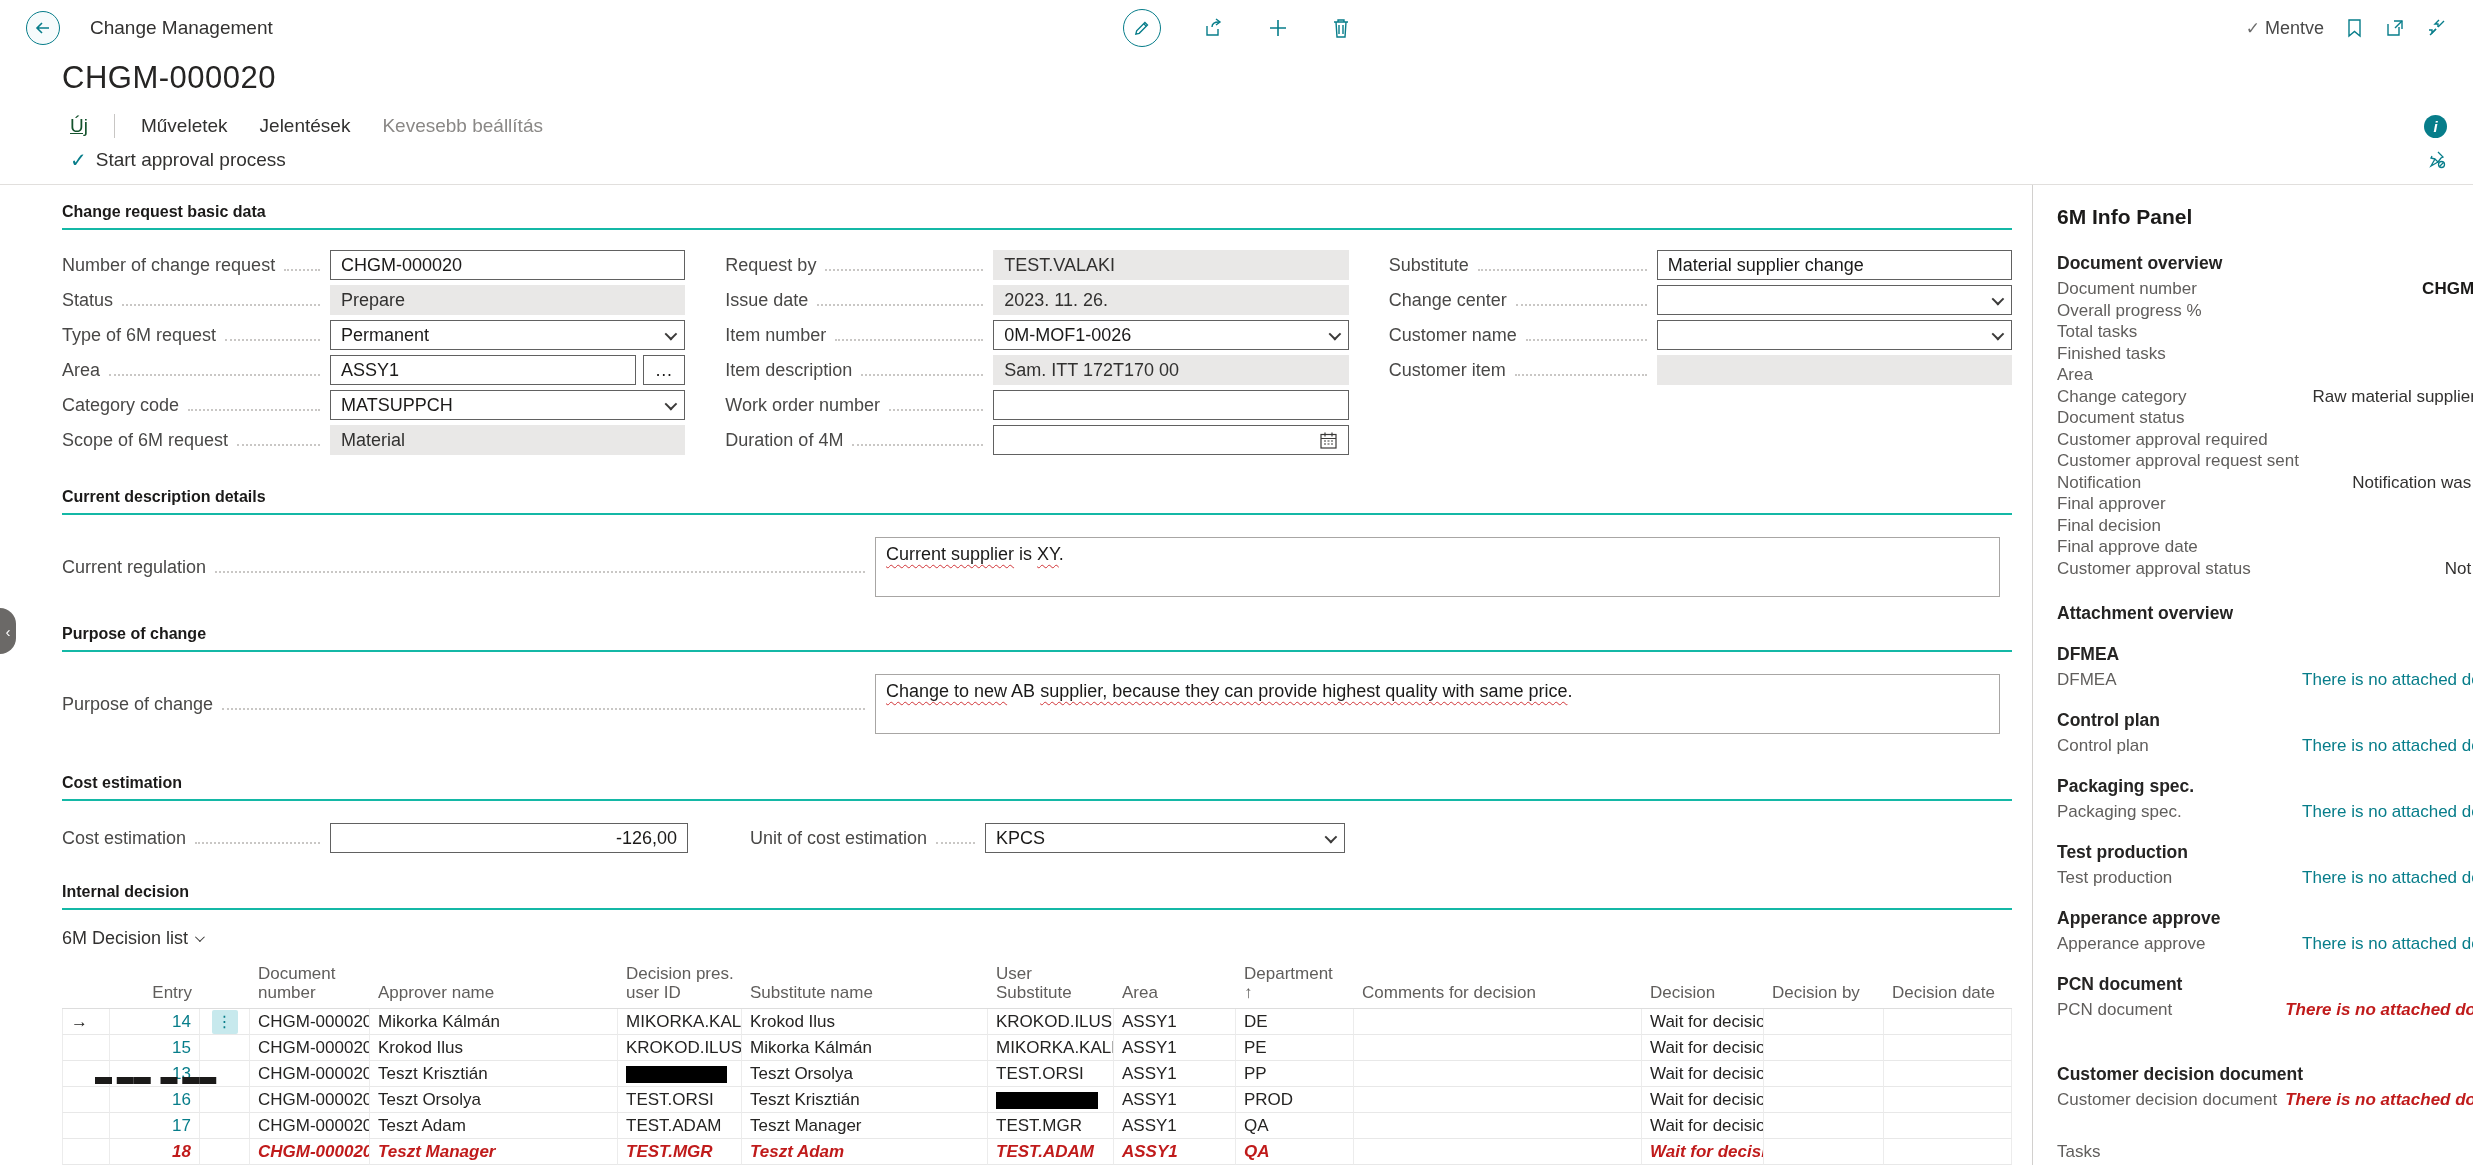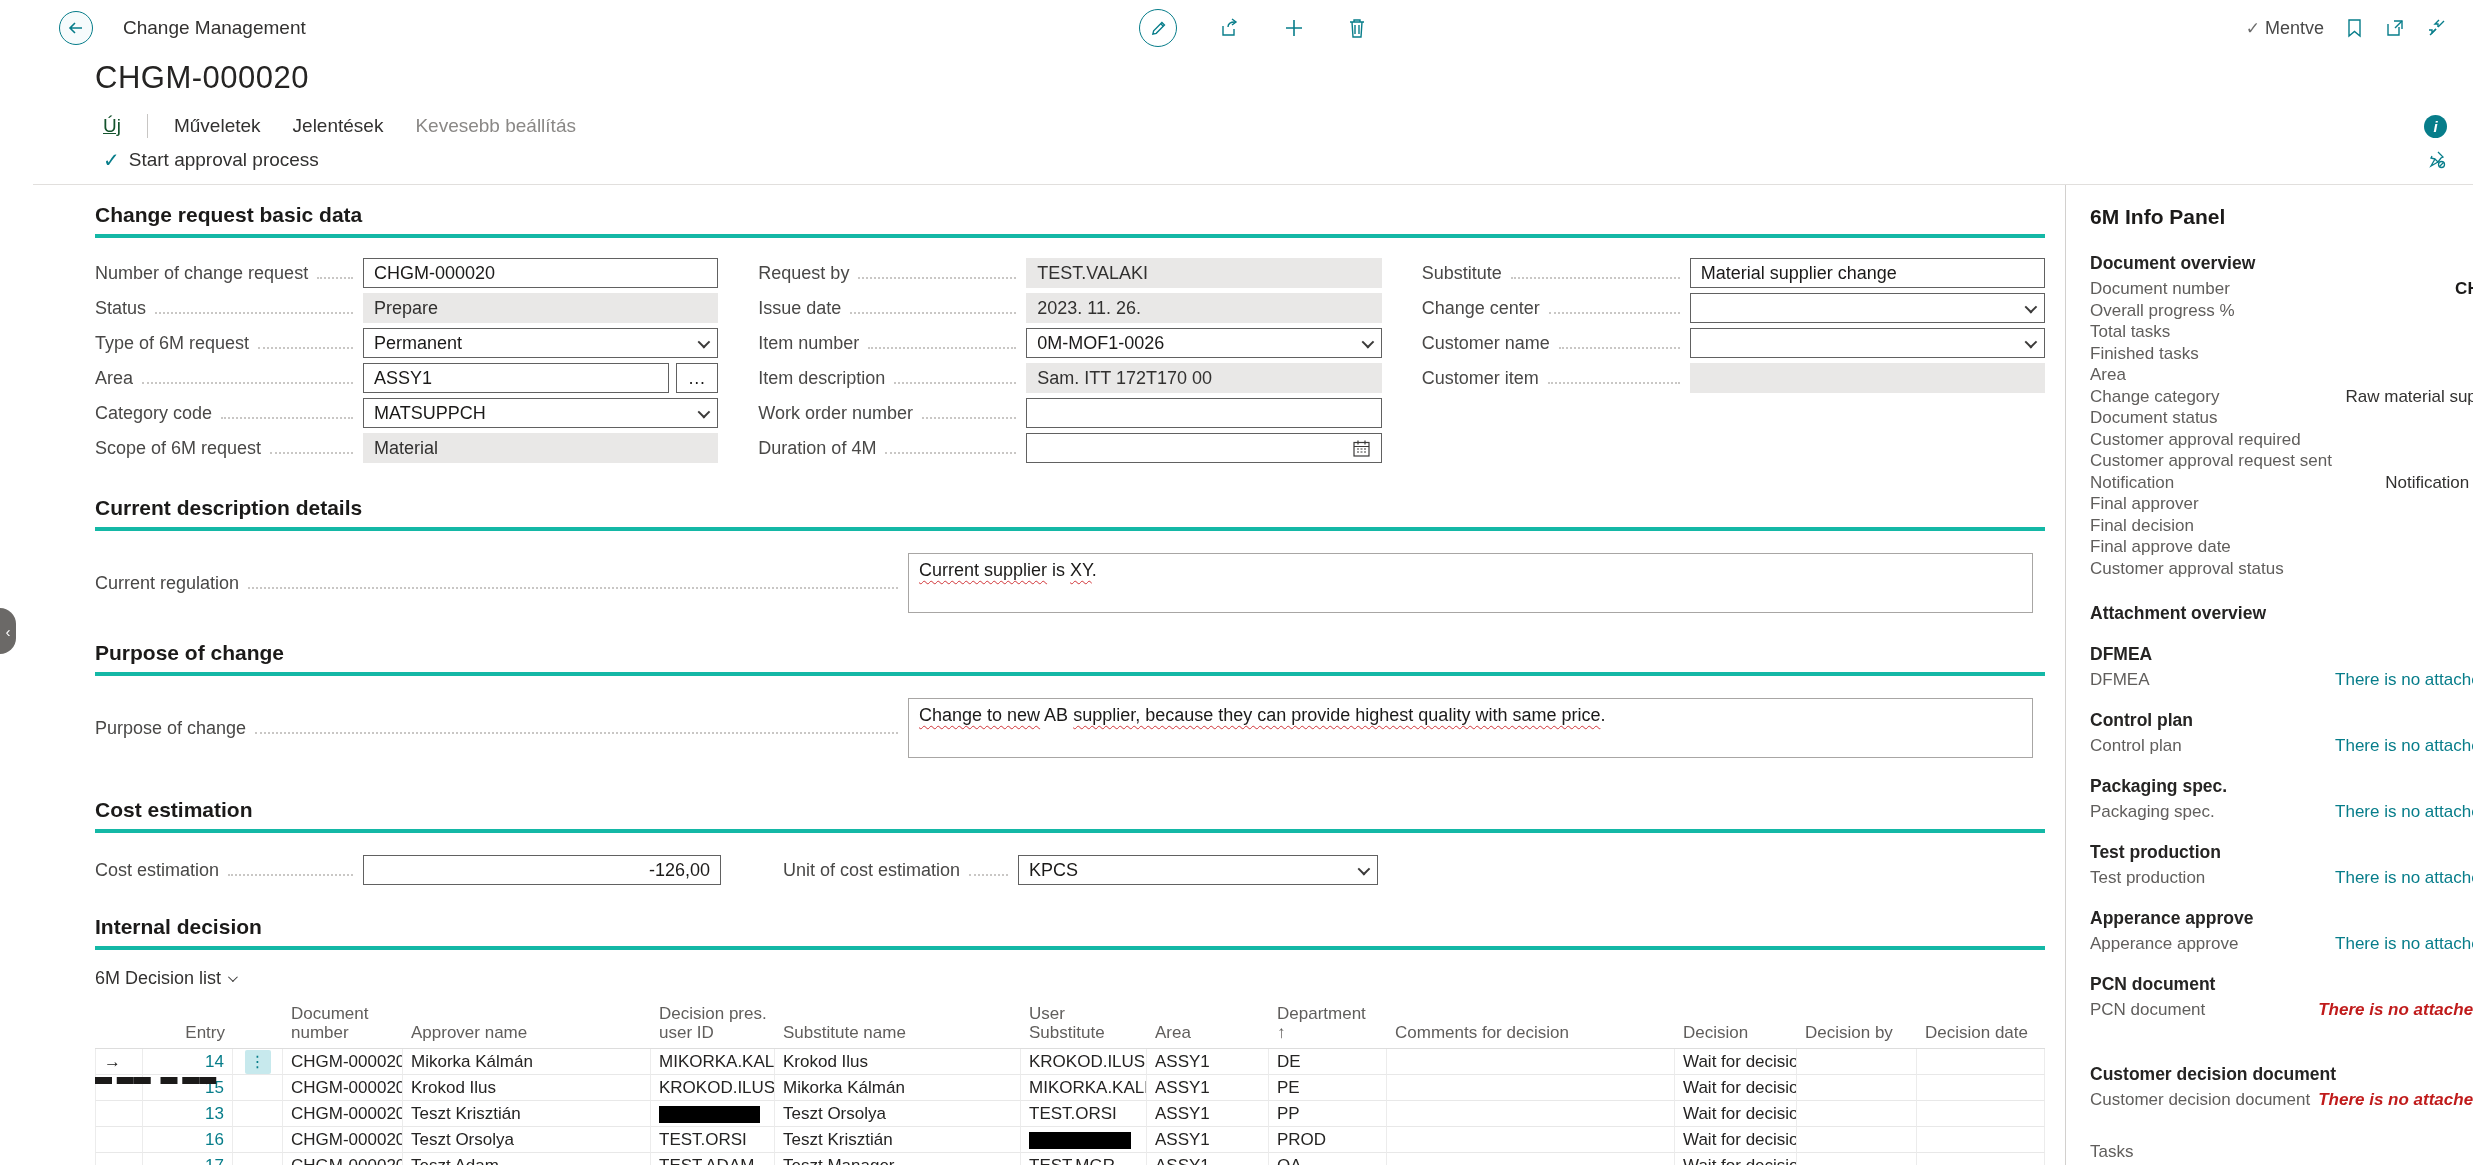--- a/index.html
+++ b/index.html
@@ -31,21 +31,21 @@
   .action-row { display:flex; align-items:center; padding:4px 26px 12px 70px; font-size:19px; gap:9px; }
   .action-row .chk { color:#077d8a; font-size:20px; font-weight:700; }
   .unpin-btn { margin-left:auto; color:#077d8a; cursor:pointer; }
   .divider-h { height:1px; background:#e1dfdd; }
 
   
   .main { display:flex; align-items:stretch; min-height:985px; }
   .content { width:2032px; padding:18px 20px 0 62px; }
   .infopanel { flex:1; border-left:1px solid #d2d0ce; padding:20px 30px 0 24px; }
 
-  section h2 { font-size:21px; font-weight:700; color:#1b1a19; margin:0; padding-bottom:7px; border-bottom:4px solid #14b8a6; }
+  section h2 { font-size:16px; font-weight:700; color:#1b1a19; margin:0; padding-bottom:7px; border-bottom:2px solid #14b8a6; }
   .sec-basic { margin-top:0; }
   .sec { margin-top:28px; }
   .sec-cost { margin-top:40px; }
   .sec-decision { margin-top:30px; }
 
   
   .basic-grid { display:flex; gap:40px; margin-top:20px; }
   .basic-col { width:626px; }
   .field-row { display:flex; align-items:center; height:30px; margin-bottom:5px; }
   .label-wrap { width:268px; display:flex; align-items:center; min-width:0; }
@@ -105,21 +105,21 @@
   .ip-att-heading { margin-top:24px; }
   .att-group { margin-top:20px; }
   .att-group.gap { margin-top:44px; }
   .att-row { display:flex; justify-content:space-between; gap:8px; font-size:17px; line-height:21px; margin-top:1px; }
   .att-link { color:#077d8a; cursor:pointer; white-space:nowrap; }
   .att-link.alert { color:#c01b1b; font-weight:700; font-style:italic; }
   .tasks-heading { color:#605e5c; font-size:17px; margin-top:32px; }
 
   .side-tab { position:absolute; left:0; top:608px; width:16px; height:46px; background:#6b6967; color:#fff;
     border-radius:0 23px 23px 0; display:flex; align-items:center; justify-content:center; font-size:15px; cursor:pointer; }
-  .root { position:relative; width:2473px; height:1084px;padding-left:33px; }
+  .root { position:relative; width:2473px; height:1084px; }
 </style>
 </head>
 <body>
 
 <div class="root">
 
   <div class="topbar">
     <div class="back-btn">
       <svg width="18" height="18" viewBox="0 0 18 18" fill="none" stroke="currentColor" stroke-width="1.6">
         <path d="M15 9H3M8 4L3 9l5 5"></path>

